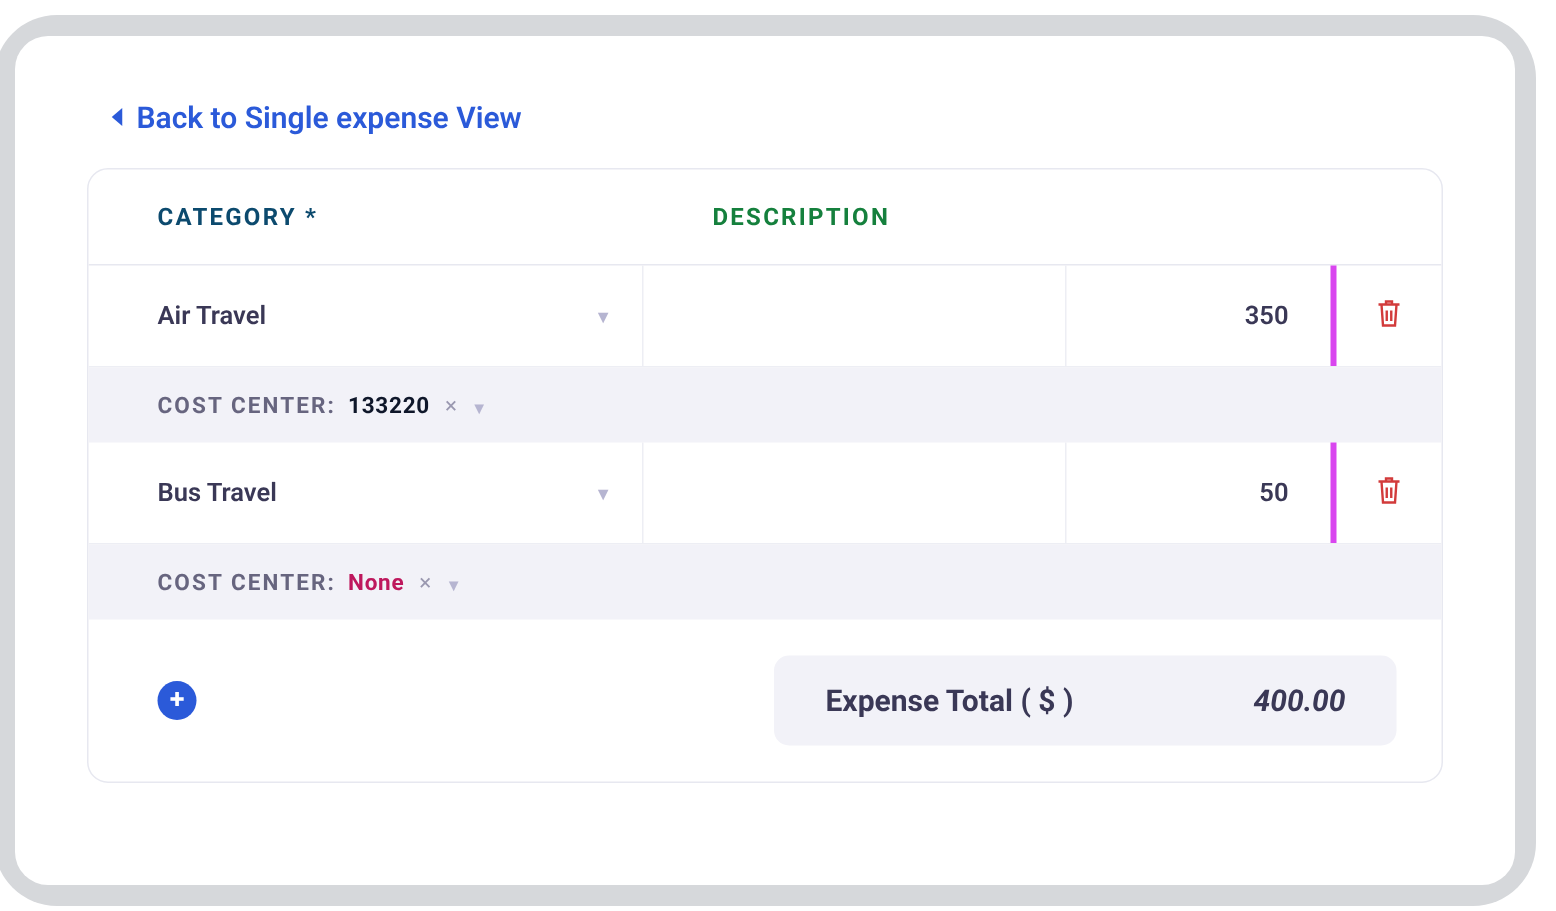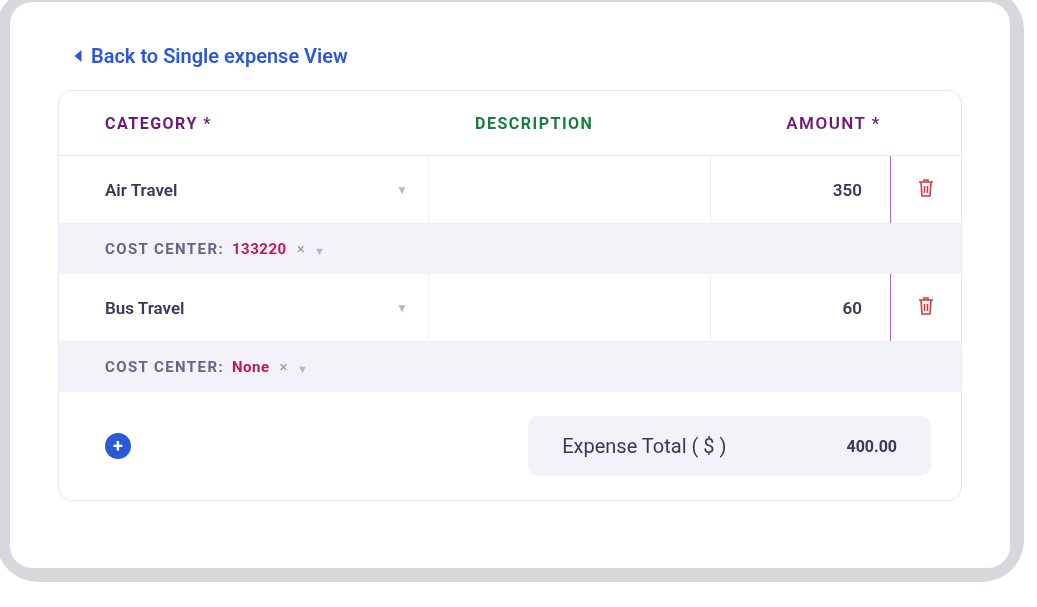--- a/index.html
+++ b/index.html
@@ -5,21 +5,21 @@
   * { box-sizing: border-box; margin: 0; padding: 0; }
   body {
     font-family: -apple-system, BlinkMacSystemFont, "Segoe UI", Roboto, Helvetica, Arial, sans-serif;
     background: #fff;
     width: 1037px;
     height: 607px;
     position: relative;
   }
   .shadow-wrap {
     position: absolute;
-    top: 2px;
+    top: 24px;
     left: 10px;
     width: 1000px;
     height: 566px;
     border-radius: 28px;
     padding: 0;
   }
   .shadow-wrap::after{
     content:"";
     position:absolute;
     inset:0;
@@ -53,21 +53,21 @@
   .hdr {
     display: grid;
     grid-template-columns: 370px 1fr 180px 70px;
     align-items: center;
     padding: 22px 0 22px 46px;
     border-bottom: 1px solid #e7e8f0;
     letter-spacing: 1.5px;
     font-size: 16px;
     font-weight: 700;
   }
-  .hdr .req { color: #701a75; }
+  .hdr .req { color: #0c4a6e; }
   .hdr .opt { color: #15803d; }
   .hdr .amt-cell { text-align:right; padding-right:10px; }
   .row {
     display: grid;
     grid-template-columns: 370px 1fr 180px 70px;
     align-items: center;
     height: 68px;
     border-bottom: 1px solid #edeef4;
   }
   .row:first-of-type { border-top: none; }
@@ -82,36 +82,36 @@
     gap:13px;
   }
   .caret { color:#b6b5d1; font-size:12px; }
   .desc-cell { border-right:1px solid #edeef4; height:100%; }
   .amt-cell {
     text-align:right;
     padding-right: 28px;
     color:#3a3856;
     font-weight:600;
     font-size:17px;
-    border-right:1px solid #d946ef;
+    border-right:4px solid #d946ef;
     height:100%;
     display:flex; align-items:center; justify-content:flex-end;
   }
   .del-cell { display:flex; align-items:center; justify-content:center; }
   .del-cell svg { stroke:#d23b3b; fill:none; stroke-width:1.6; }
   .cc-row {
     background:#f2f2f8;
     padding: 16px 0 16px 46px;
     font-size:15px;
     letter-spacing:1.4px;
     color:#67657f;
     font-weight:700;
     display:flex; align-items:flex-end; gap:8px;
   }
-  .cc-row .val { letter-spacing:0.5px; color:#be185d; }
+  .cc-row .val { letter-spacing:0.5px; color:#0f172a; }
   .cc-row .none { letter-spacing:0.5px; color:#be185d; }
   .cc-row .x { color:#9a98b0; font-weight:400; margin-left:2px; }
   .cc-row .dd { color:#b6b5d1; font-size:11px; }
   .footer {
     display:flex;
     align-items:center;
     justify-content:space-between;
     padding: 24px 30px 24px 46px;
   }
   .add {
@@ -125,42 +125,41 @@
     display:flex; align-items:center; justify-content:center;
     font-size:18px; font-weight:700; line-height:1;
   }
   .total-box {
     background:#f2f2f8;
     border-radius:10px;
     padding: 18px 34px;
     display:flex; align-items:center; gap:120px;
     color:#3a3856;
   }
-  .total-label { font-size:20px; font-weight:400; }
-  .total-val { font-size:16px; font-weight:700; }
+  .total-label { font-size:20px; font-weight:700; }
+  .total-val { font-size:20px; font-weight:700;font-style:italic; }
 </style>
 </head>
 <body>
 
 <div class="shadow-wrap">
   <div class="card">
 
     <div class="back-link">
       <svg width="11" height="14" viewBox="0 0 10 14">
           <path d="M9 1 L2 7 L9 13 Z"></path>
         </svg>
       <span>Back to Single expense View</span>
     </div>
 
     <div class="panel">
 
       <div class="hdr">
         <div class="req">CATEGORY *</div>
         <div class="opt">DESCRIPTION</div>
-        <div class="req amt-cell" style="border:none">AMOUNT *</div>
         <div></div>
       </div>
 
       <div class="row">
         <div class="cat-cell">
           <span>Air Travel</span>
           <span class="caret">▼</span>
         </div>
         <div class="desc-cell"></div>
         <div class="amt-cell">
@@ -181,21 +180,21 @@
         <span class="dd">▼</span>
       </div>
 
       <div class="row">
         <div class="cat-cell">
           <span>Bus Travel</span>
           <span class="caret">▼</span>
         </div>
         <div class="desc-cell"></div>
         <div class="amt-cell">
-          <span>60</span>
+          <span>50</span>
         </div>
         <div class="del-cell">
           <span>
             <svg width="20" height="22" viewBox="0 0 20 22">
               <path d="M3 5h14M8 5V3h4v2M5 5l1 14h8l1-14M8.5 9v7M11.5 9v7"></path>
             </svg>
           </span>
         </div>
       </div>
       <div class="cc-row">

